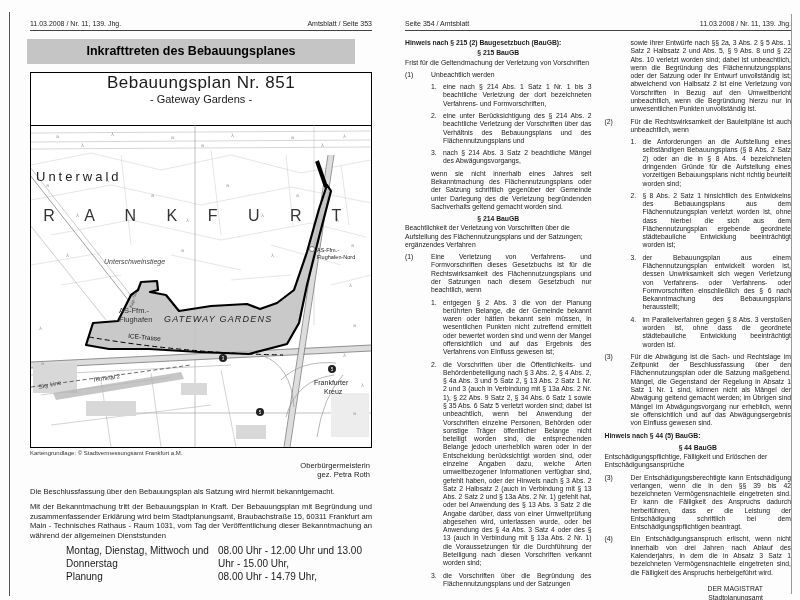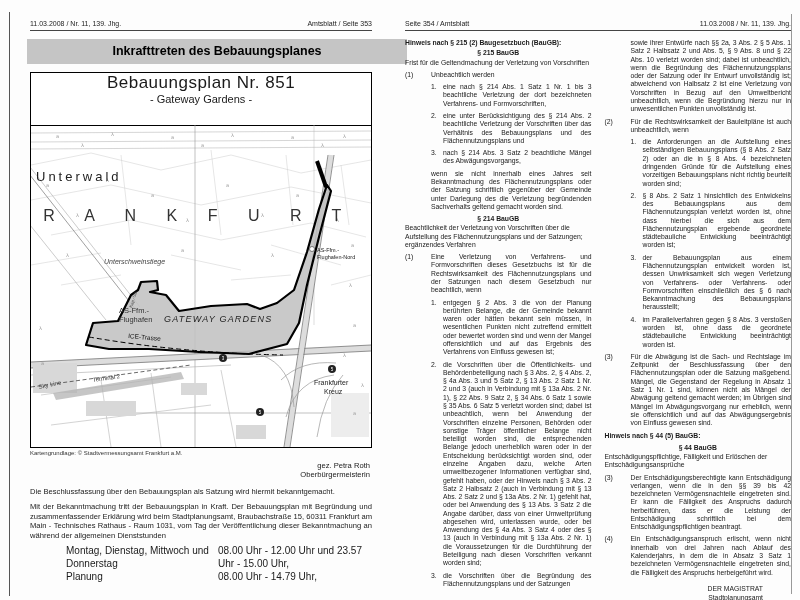--- a/index.html
+++ b/index.html
@@ -2,21 +2,21 @@
 <html><head>
 <meta charset="utf-8">
 <style>
   html,body{margin:0;padding:0;}
   body{width:800px;height:600px;background:#fdfdfd;font-family:"Liberation Sans",sans-serif;color:#1a1a1a;position:relative;overflow:hidden;}
   .edge{position:absolute;width:1px;background:#555;}
   .page{position:absolute;top:20px;}
   .page-left{left:30px;width:342px;}
   .page-right{left:405px;width:386px;}
   .hdr{display:flex;justify-content:space-between;font-size:7px;color:#222;padding-bottom:3px;border-bottom:1px solid #444;}
-  .titlebar{background:#c5c5c5;text-align:center;font-weight:bold;font-size:12.5px;padding:5px 0 6px 0;margin:8px 0 0 -3px;width:380px;color:#000;}
+  .titlebar{background:#c5c5c5;text-align:center;font-weight:bold;font-size:12.5px;padding:5px 0 6px 0;margin:8px 0 0 -3px;width:328px;color:#000;}
   .map-frame{border:1px solid #000;height:374px;margin-top:8px;position:relative;overflow:hidden;background:#fff;}
   .map-title{text-align:center;font-size:17px;letter-spacing:.5px;}
   .map-subtitle{text-align:center;font-size:11px;margin-top:0;}
   .map-svg{position:absolute;left:0;top:52px;}
   .map-caption{font-size:6px;color:#333;margin-top:2px;}
   .body-p{font-size:7.6px;line-height:1.25;text-align:justify;margin-top:6px;}
   .sig-left{font-size:7.6px;line-height:1.25;text-align:right;margin:5px 2px 0 0;}
   .hours{margin:4px 0 0 36px;display:grid;grid-template-columns:152px auto;font-size:10px;line-height:1.3;}
   .col-wrap{display:flex;gap:13px;margin-top:8px;}
   .col{width:187px;font-size:6.8px;line-height:1.22;text-align:justify;}
@@ -167,30 +167,30 @@
         <circle cx="229" cy="287" r="4" fill="#222"></circle>
         <text x="229" y="289" font-size="4.5" fill="#fff" text-anchor="middle">5</text>
       </g>
     </svg>
   </div>
 
   <div class="map-caption">Kartengrundlage: © Stadtvermessungsamt Frankfurt a.M.</div>
 
 
   <div class="sig-left">
+    <div>Oberbürgermeisterin</div>
     <div>gez. Petra Roth</div>
-    <div>Oberbürgermeisterin</div>
   </div>
 
   <div class="body-p" style="margin-top:7px;">Die Beschlussfassung über den Bebauungsplan als Satzung wird hiermit bekanntgemacht.</div>
   <div class="body-p">Mit der Bekanntmachung tritt der Bebauungsplan in Kraft. Der Bebauungsplan mit Begründung und zusammenfassender Erklärung wird beim Stadtplanungsamt, Braubachstraße 15, 60311 Frankfurt am Main - Technisches Rathaus - Raum 1031, vom Tag der Veröffentlichung dieser Bekanntmachung an während der allgemeinen Dienststunden</div>
 
   <div class="hours">
     <span>Montag, Dienstag, Mittwoch und Donnerstag</span>
-    <span>08.00 Uhr - 12.00 Uhr und 23.57 Uhr - 15.00 Uhr,</span>
+    <span>08.00 Uhr - 12.00 Uhr und 13.00 Uhr - 15.00 Uhr,</span>
     <span>Planung</span>
     <span>08.00 Uhr - 14.79 Uhr,</span>
   </div>
 
 </div>
 
 <div class="page page-right">
   <div class="hdr">
     <span>Seite 354 / Amtsblatt</span>
     <span>11.03.2008 / Nr. 11, 139. Jhg.</span>

